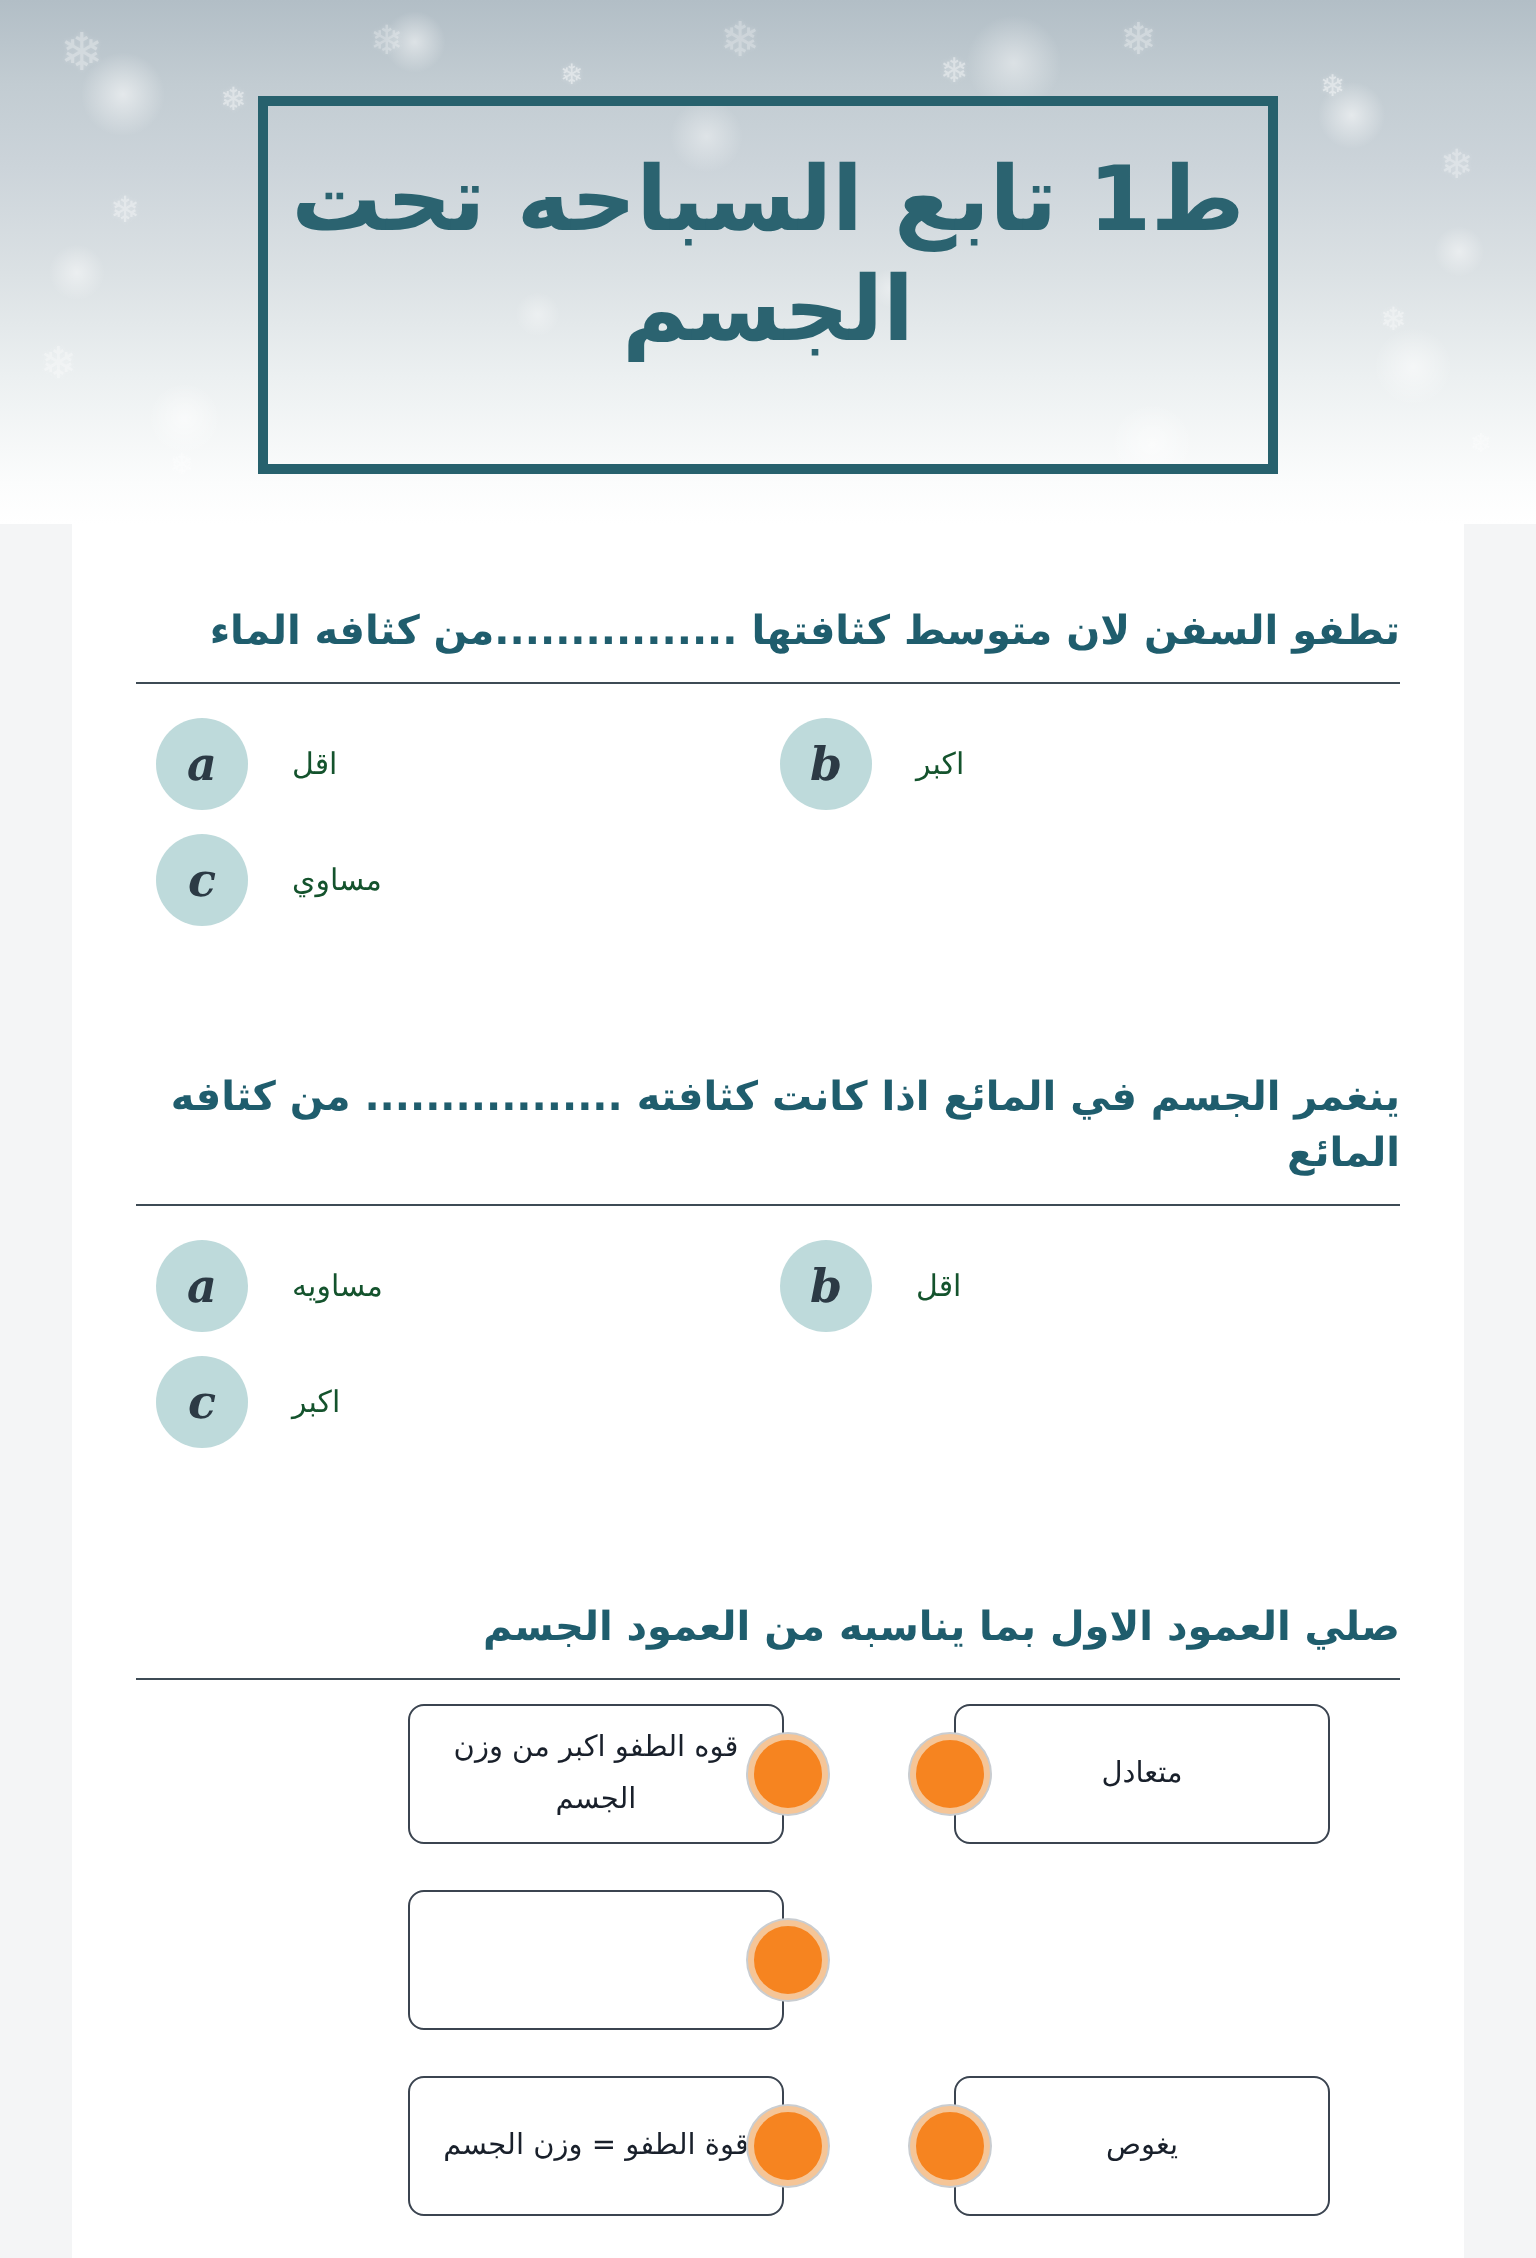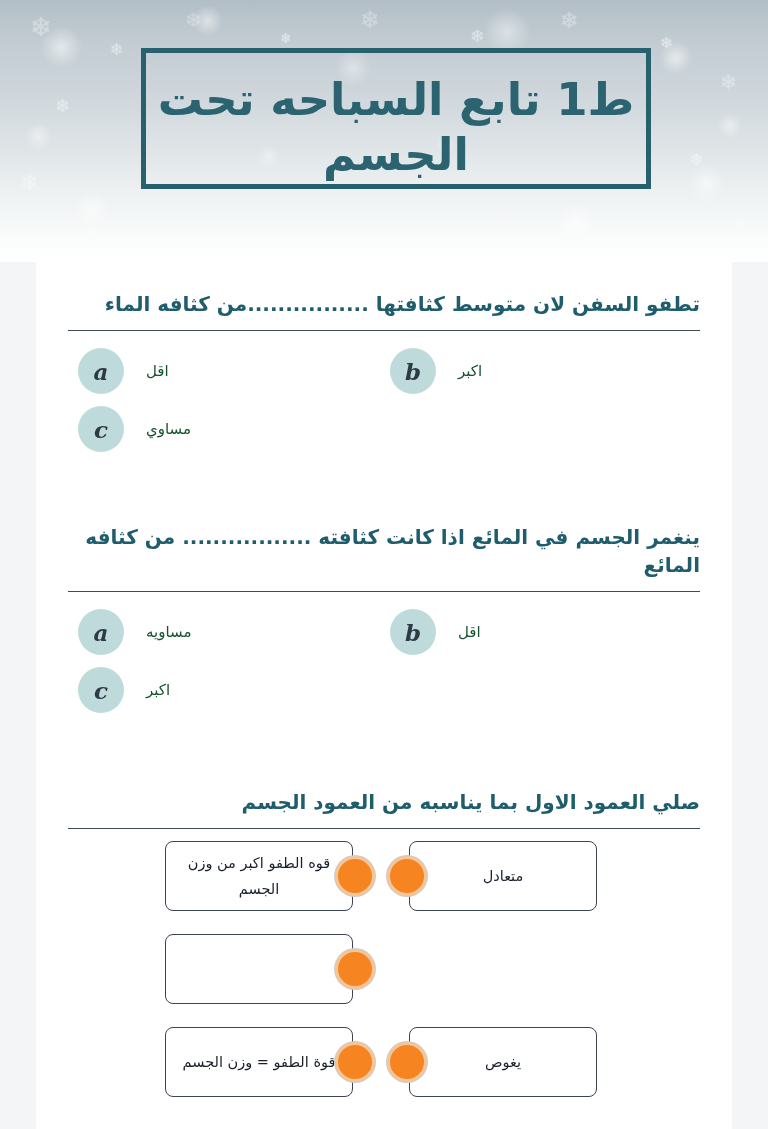--- a/index.html
+++ b/index.html
@@ -28,22 +28,22 @@
       radial-gradient(circle 16px at 35% 60%, rgba(255,255,255,.35), rgba(255,255,255,0) 70%),
       radial-gradient(circle 14px at 58% 55%, rgba(255,255,255,.35), rgba(255,255,255,0) 70%),
       radial-gradient(circle 30px at 75% 85%, rgba(255,255,255,.55), rgba(255,255,255,0) 70%),
       linear-gradient(180deg,#b2bec6 0%,#c2ccd2 16%,#ccd4da 32%,#dbe1e4 52%,#ecf0f1 72%,#fbfcfc 92%,#ffffff 100%);
   }
   .sf { position:absolute; color:#ffffff; font-style:normal; text-shadow:0 0 2px rgba(255,255,255,.6); }
   .sf::before { content:"❄"; }
 
   .title-box {
     position:absolute;
-    left:141px; top:48px;
-    width:510px; height:141px;
+    left:129px; top:48px;
+    width:510px; height:189px;
     border:5px solid #27616d;
     display:flex; flex-direction:column;
     align-items:center;
     padding-top:20px;
   }
   .title-line {
     direction:rtl;
     color:#2b6370;
     font-size:45px;
     font-weight:bold;
@@ -54,21 +54,21 @@
 
   
   .card {
     margin:0 36px;
     width:696px;
     background:#ffffff;
     padding:28px 32px 50px 32px;
     min-height:835px;
   }
 
-  .question { margin-top:0; }
+  .question { margin-top:11px; }
   .question + .question { margin-top:68px; }
   .q-text {
     direction:rtl;
     text-align:right;
     color:#1f5d6d;
     font-size:20px;
     font-weight:bold;
     line-height:1.4;
   }
   .q-divider {
@@ -108,22 +108,22 @@
     direction:rtl;
     font-size:15px;
     color:#14532d;
   }
 
   
   .match-section { margin-top:72px; }
   .match-rows { margin-top:12px; }
   .match-row {
     display:flex;
-    margin-left:49px;
-    gap:56px;
+    margin-left:88px;
+    gap:85px;
     margin-bottom:23px;
     padding-left:48px;
   }
   .match-box {
     position:relative;
     width:188px;
     min-height:70px;
     border:1px solid #3b4450;
     border-radius:8px;
     background:#ffffff;

